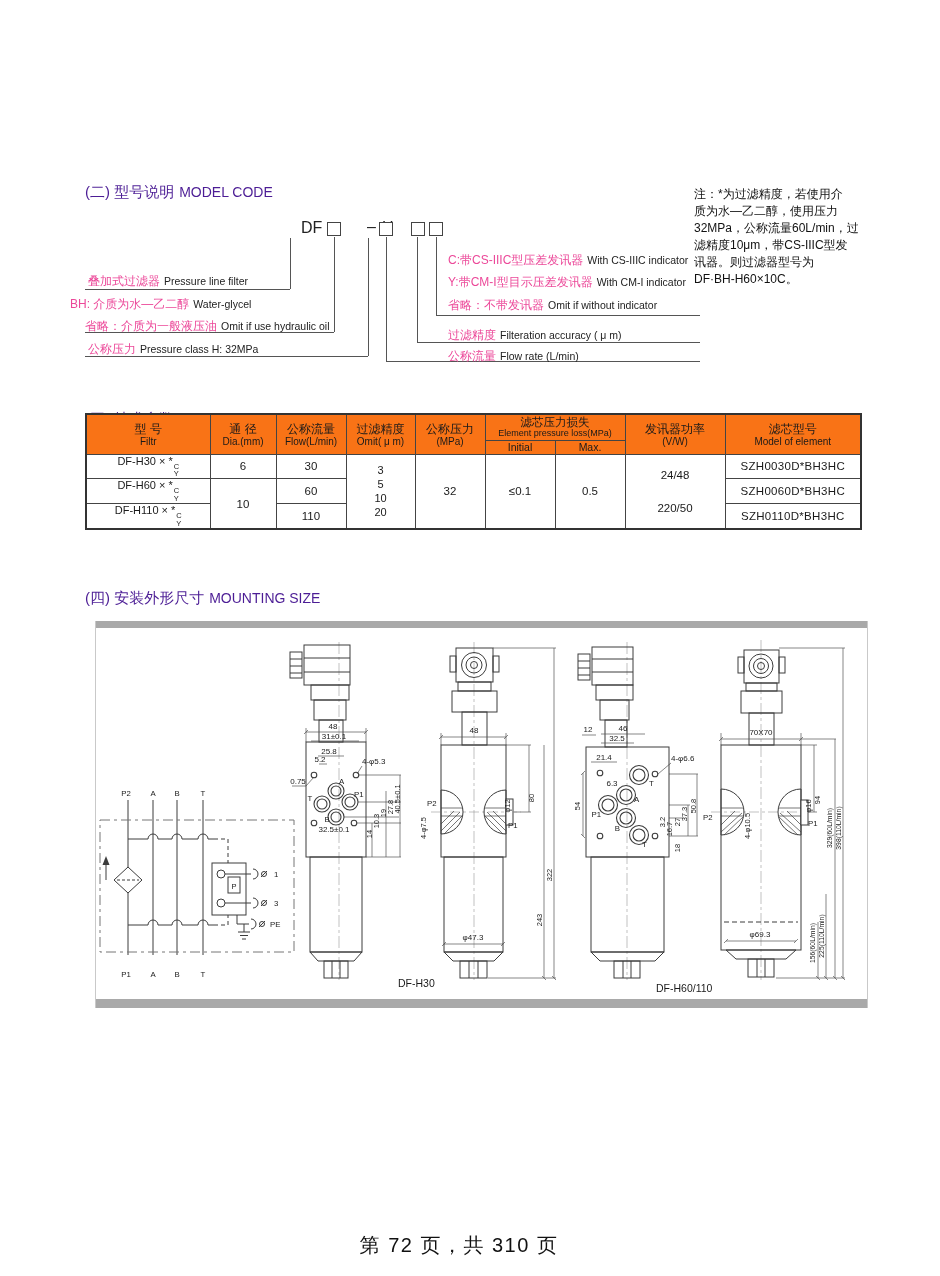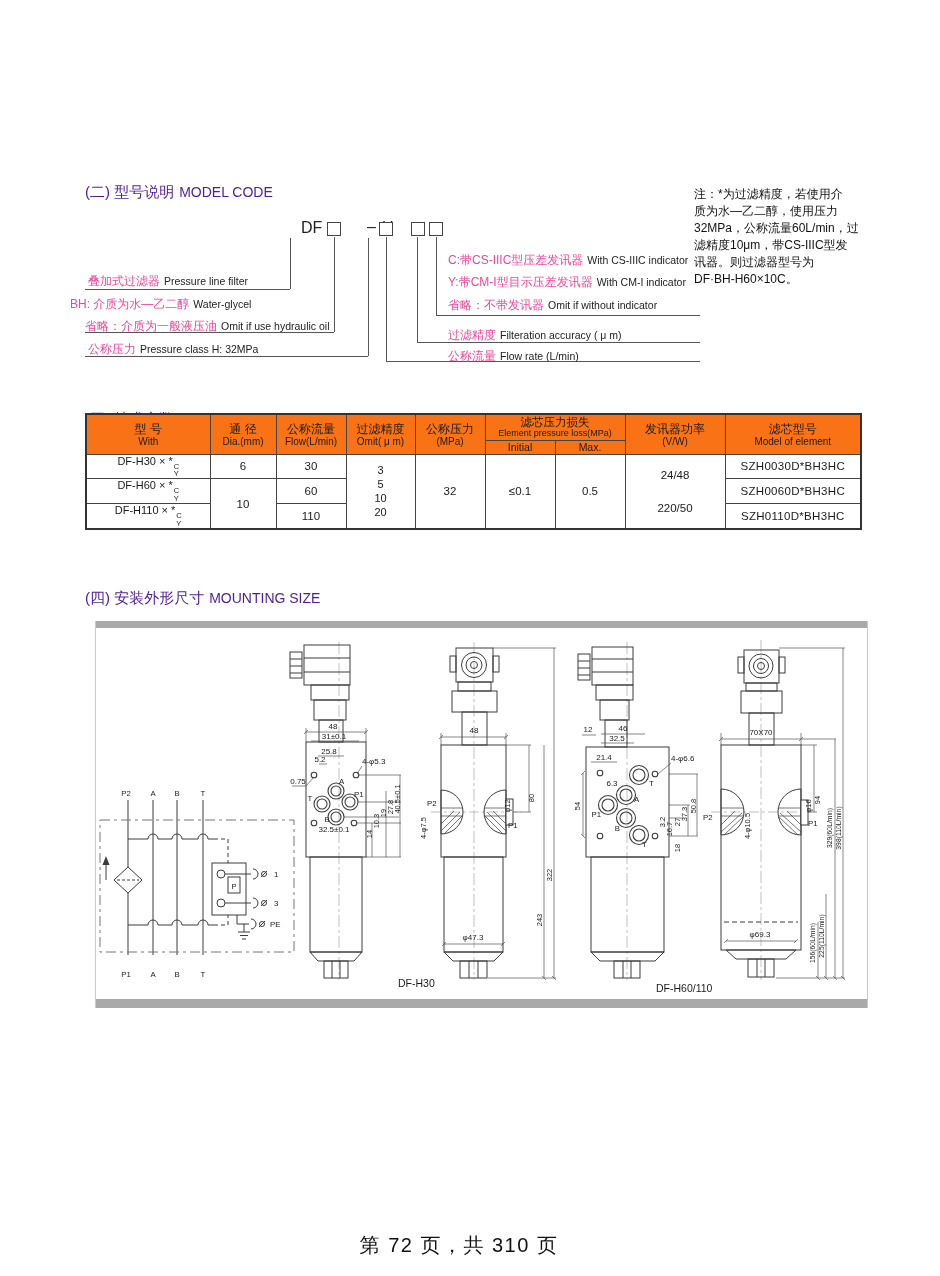--- a/index.html
+++ b/index.html
@@ -133,21 +133,21 @@
     <col style="width:70px">
       <col style="width:70px">
       <col style="width:70px">
       <col style="width:100px">
       <col style="width:136px">
   </colgroup>
   <thead>
     <tr style="height:26px;">
       <th rowspan="2">
           <span class="hz">型 号</span>
-          <span class="he">With</span>
+          <span class="he">Filtr</span>
         </th>
       <th rowspan="2">
           <span class="hz">通 径</span>
           <span class="he">Dia.(mm)</span>
         </th>
       <th rowspan="2">
           <span class="hz">公称流量</span>
           <span class="he">Flow(L/min)</span>
         </th>
       <th rowspan="2">

